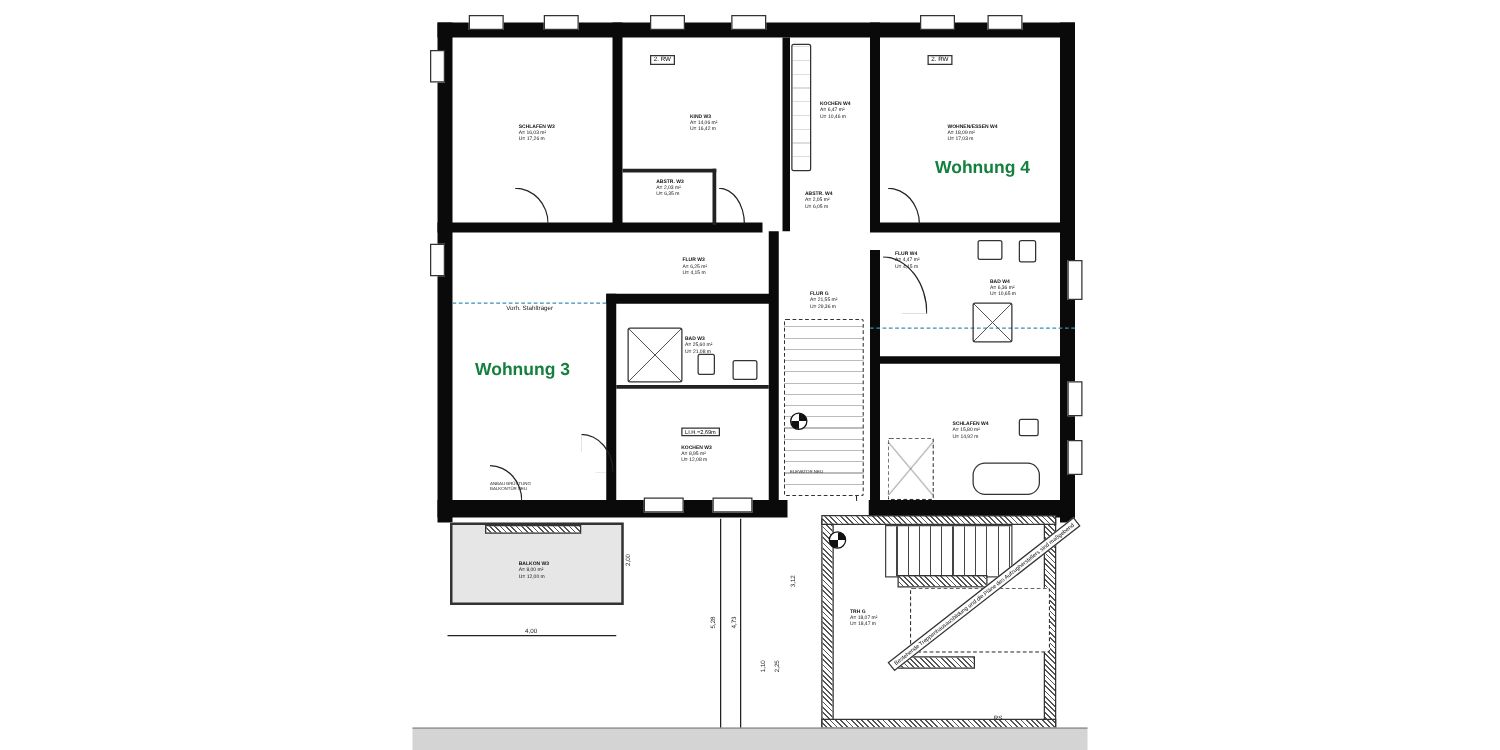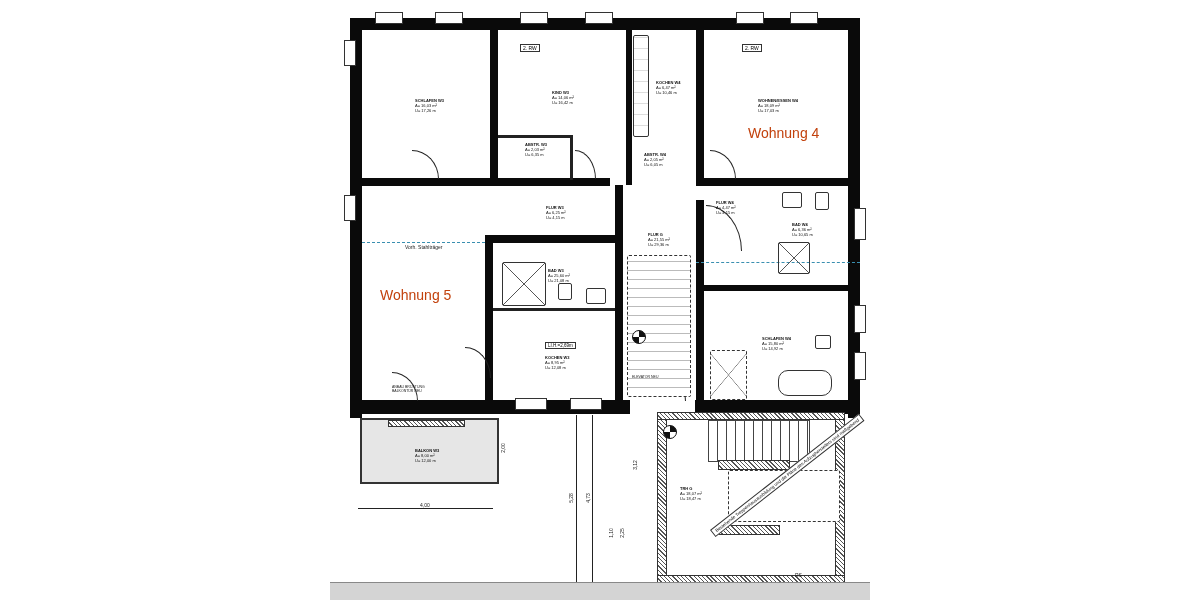--- a/index.html
+++ b/index.html
@@ -3,21 +3,21 @@
 <meta charset="utf-8">
 <style>
   html,body{margin:0;padding:0;background:#ffffff;}
   body{width:1200px;height:600px;position:relative;overflow:hidden;font-family:"Liberation Sans",sans-serif;}
   .plan{position:absolute;left:330px;top:0;width:540px;height:600px;background:#fff;}
   .wall{position:absolute;background:#0a0a0a;}
   .thin{position:absolute;background:#222;}
   .hatch{position:absolute;background:repeating-linear-gradient(45deg,#fff 0 2px,#555 2px 3px);border:1px solid #333;}
   .room-label{position:absolute;font-size:4px;line-height:5px;color:#111;white-space:nowrap;}
   .room-label .n{font-weight:bold;}
-  .apt-label{position:absolute;font-size:14px;font-weight:normal;color:#c2410c;white-space:nowrap;}
+  .apt-label{position:absolute;font-size:14px;font-weight:bold;color:#15803d;white-space:nowrap;}
   .window{position:absolute;background:#fff;border:1px solid #333;}
   .door-arc{position:absolute;border:1px solid #222;border-radius:0 100% 0 0;border-left:none;border-bottom:none;}
   .dash{position:absolute;border-top:1px dashed #3a8fb0;}
   .dim{position:absolute;font-size:5px;color:#222;white-space:nowrap;}
   .balcony{position:absolute;background:#e6e6e6;border:2px solid #333;}
   .stair-step{position:absolute;border:1px solid #444;background:#fff;}
   .ground{position:absolute;left:0;top:582px;width:540px;height:18px;background:#d4d4d4;border-top:1px solid #888;}
   .symbol{position:absolute;width:12px;height:12px;border-radius:50%;border:1px solid #111;background:conic-gradient(#111 0 25%,#fff 25% 50%,#111 50% 75%,#fff 75%);}
   .note{position:absolute;font-size:5px;color:#111;border:1px solid #333;background:#fff;padding:1px 3px;transform:rotate(-38deg);transform-origin:left top;white-space:nowrap;}
   .rw{position:absolute;font-size:5px;border:1px solid #333;padding:0 2px;background:#fff;}
@@ -118,21 +118,21 @@
 
   <div class="rw" style="left:190px;top:44px;">2. RW</div>
   <div class="rw" style="left:412px;top:44px;">2. RW</div>
   <div class="rw" style="left:215px;top:342px;font-size:4.5px;">LI.H.=2,69m</div>
 
   <div class="dim" style="left:75px;top:244px;">Vorh. Stahlträger</div>
   <div class="dim" style="left:62px;top:385px;font-size:3.5px;width:55px;white-space:normal;">ANBAU BRÜSTUNG BALKONTÜR NEU</div>
   <div class="dim" style="left:302px;top:375px;font-size:3.5px;">ELEVATOR NEU</div>
   <div class="dim" style="left:465px;top:572px;">RS</div>
 
-  <div class="apt-label" style="left:50px;top:287px;">Wohnung 5</div>
+  <div class="apt-label" style="left:50px;top:287px;">Wohnung 3</div>
   <div class="apt-label" style="left:418px;top:125px;">Wohnung 4</div>
 
   <div class="room-label" style="left:85px;top:98px;">
       <div class="n">SCHLAFEN W3</div>
       <div>A= 16,03 m²</div>
       <div>U= 17,26 m</div>
     </div>
   <div class="room-label" style="left:222px;top:90px;">
       <div class="n">KIND W3</div>
       <div>A= 14,06 m²</div>

